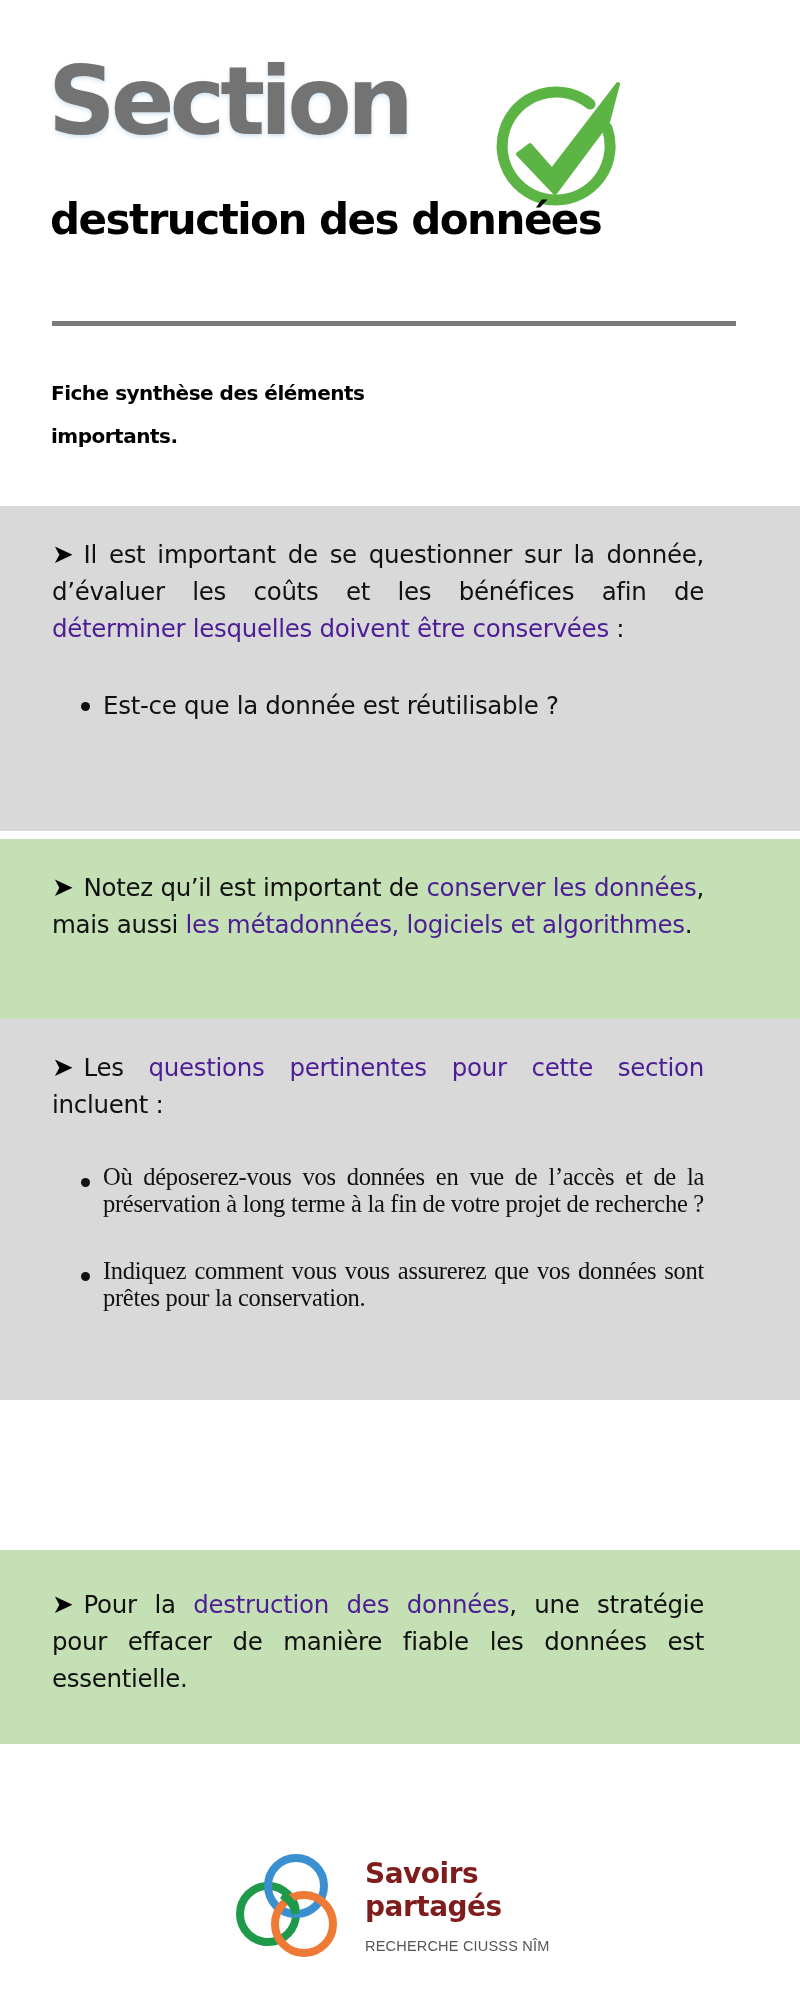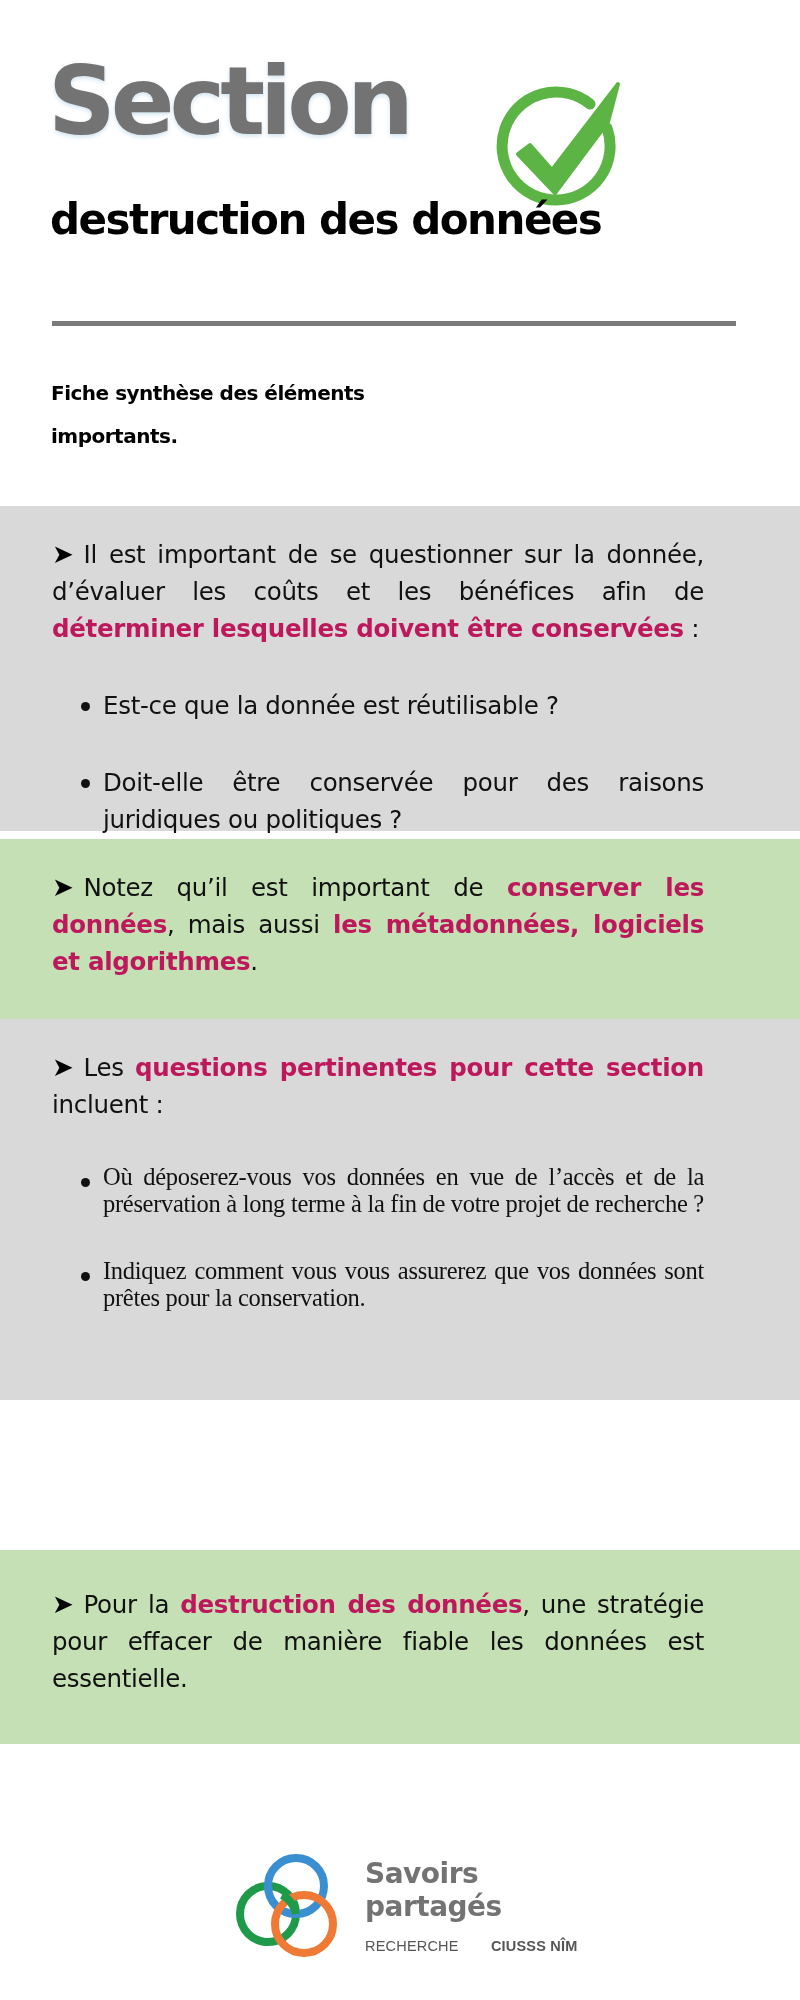--- a/index.html
+++ b/index.html
@@ -30,42 +30,42 @@
 
     .block { position: absolute; left: 0; width: 800px; }
     .block.gray { background: #d9d9d9; }
     .block.green { background: #c5e0b4; margin-top: 8px; }
     .block-inner {
       position: absolute; left: 52px; width: 652px;
       font-family: "DejaVu Sans", sans-serif; font-weight: normal;
       font-size: 24.5px; line-height: 37px; color: #111;
       text-align: justify; letter-spacing: -0.3px;
     }
-    .block-inner b { font-weight: bold; color: #be185d; }
+    .block-inner b { font-weight: normal; color: #4c1d95; }
     .arrow { font-size: 26px; margin-right: 10px; color: #000; }
     .bullets { list-style: none; margin-top: 0; }
     .bullets li { position: relative; padding-left: 51px; text-align: justify; margin-top: 40px; }
     .bullets li::before {
       content: ""; position: absolute; left: 29px; top: 15px;
       width: 9px; height: 9px; border-radius: 50%; background: #111;
     }
     .bullets.tight li { line-height: 27px; font-family: Liberation Serif, serif; }
 
     .logo { position: absolute; left: 222px; top: 1845px; width: 360px; height: 130px; }
     .logo-rings { position: absolute; left: 0; top: 0; width: 130px; height: 130px; }
     .logo-name {
       position: absolute; left: 143px; top: 12px;
       font-family: "DejaVu Sans", sans-serif; font-weight: bold;
-      font-size: 28px; line-height: 33px; letter-spacing: -0.5px; color: #737373;
+      font-size: 28px; line-height: 33px; letter-spacing: -0.5px; color: #7f1d1d;
     }
     .logo-sub {
       position: absolute; left: 143px; top: 93px;
       font-family: "Liberation Sans", sans-serif; font-size: 14.5px; letter-spacing: 0.2px; color: #555555;
     }
-    .logo-sub b { font-weight: bold; color: #555; margin-left: 28px; }
+    .logo-sub b { font-weight: normal; color: #555; }
   </style>
 </head>
 <body>
 
 <div class="section-word">Section</div>
 
 <svg class="check-badge" viewBox="0 0 160 140">
   <path d="M110 34 A54 54 0 1 0 127 58" fill="none" stroke="#5bb443" stroke-width="11" stroke-linecap="round"></path>
   <path d="M38 84 L50 75 L72 100 L138 14 L128 52 L75 123 Z" fill="#5bb443" stroke="#5bb443" stroke-width="4" stroke-linejoin="round"></path>
 </svg>
@@ -81,21 +81,20 @@
   <div>importants.</div>
 </div>
 
 <section class="block gray" style="top:506px;height:325px;">
   <div class="block-inner" style="top:30px;">
     <p>
       <span class="arrow">➤</span><span>Il est important de se questionner sur la donnée, d’évaluer les coûts et les bénéfices afin de </span><b>déterminer lesquelles doivent être conservées</b><span> :</span>
     </p>
     <ul class="bullets">
       <li>Est-ce que la donnée est réutilisable ?</li>
-      <li>Doit-elle être conservée pour des raisons juridiques ou politiques ?</li>
     </ul>
   </div>
 </section>
 
 <section class="block green" style="top:831px;height:188px;">
   <div class="block-inner" style="top:30px;">
     <p>
       <span class="arrow">➤</span><span>Notez qu’il est important de </span><b>conserver les données</b><span>, mais aussi </span><b>les métadonnées, logiciels et algorithmes</b><span>.</span>
     </p>
   </div>

